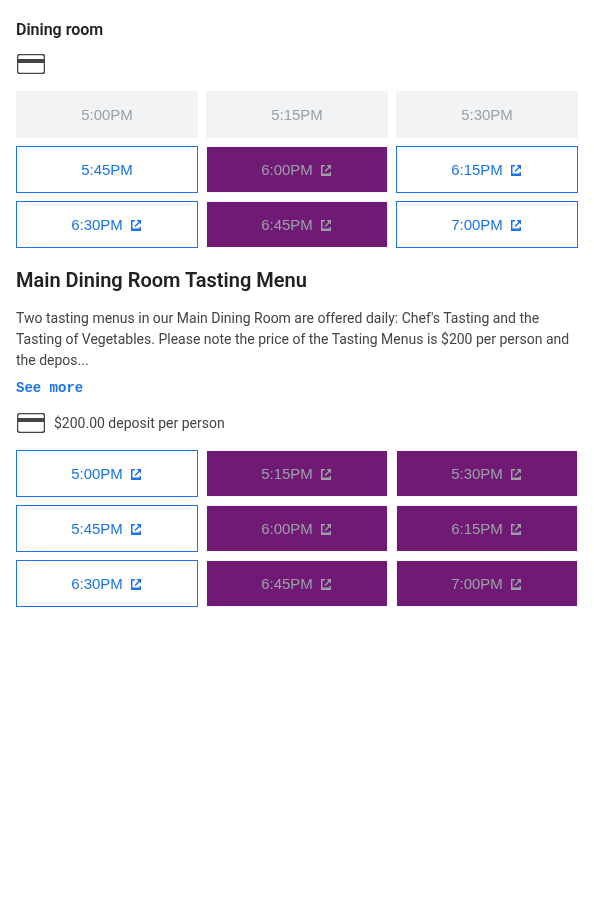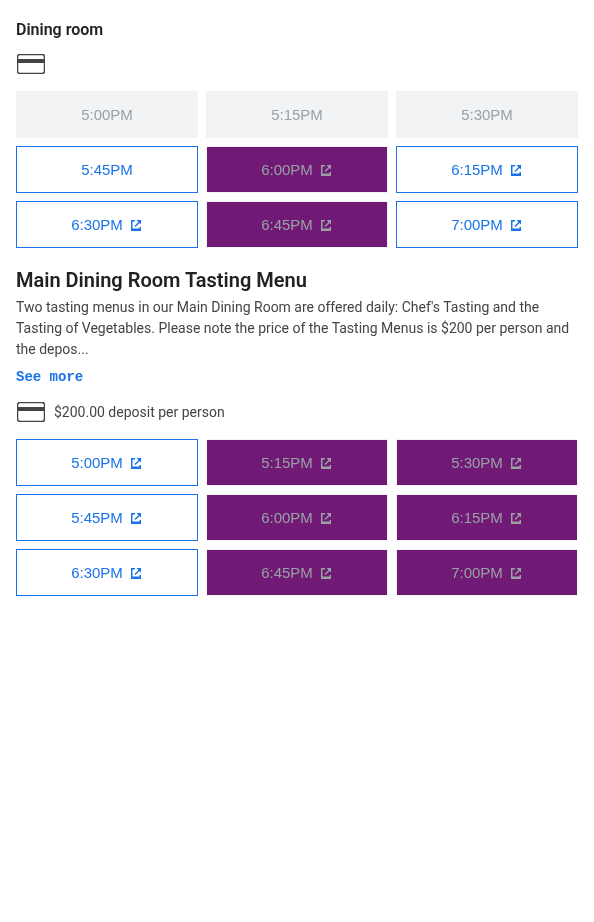--- a/index.html
+++ b/index.html
@@ -94,21 +94,21 @@
     }
 
     .external-icon {
       display: inline-flex;
       align-items: center;
     }
 
     .section-subtitle {
       font-size: 20px;
       font-weight: 600;
-      margin-bottom: 5px;
+      margin-bottom: 16px;
       color: #202124;
     }
 
     .description-text {
       font-size: 14px;
       line-height: 1.5;
       color: #444;
       margin-bottom: 6px;
     }
 

